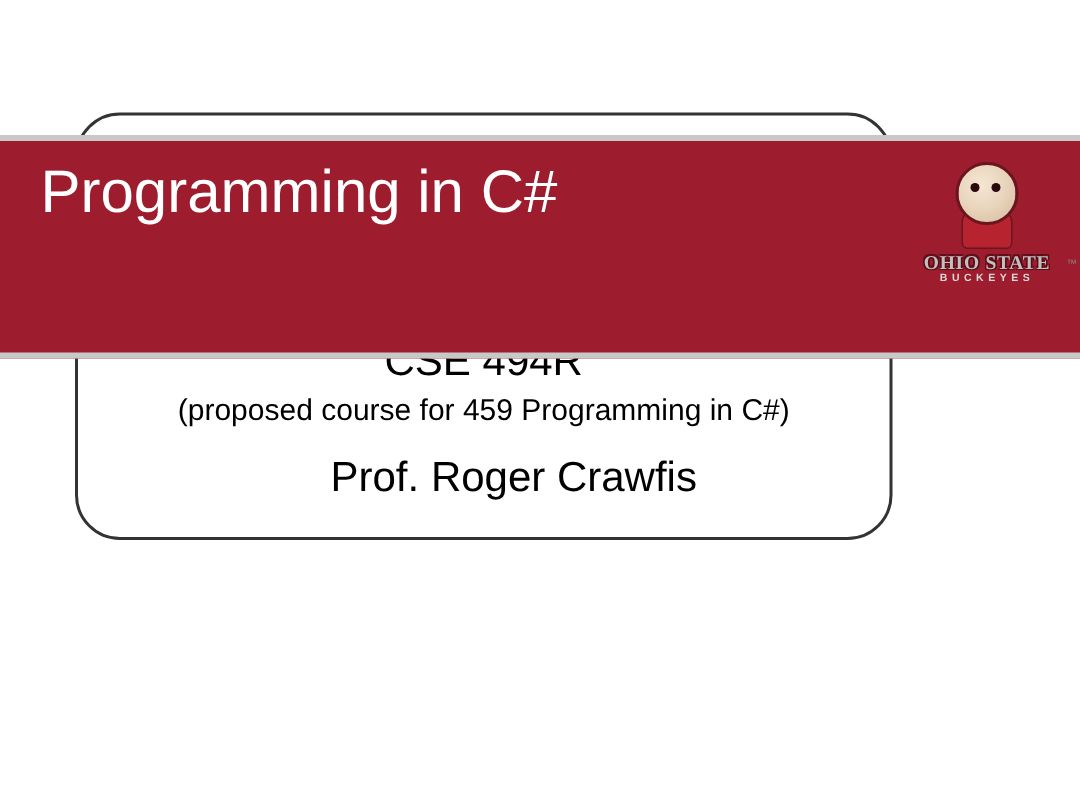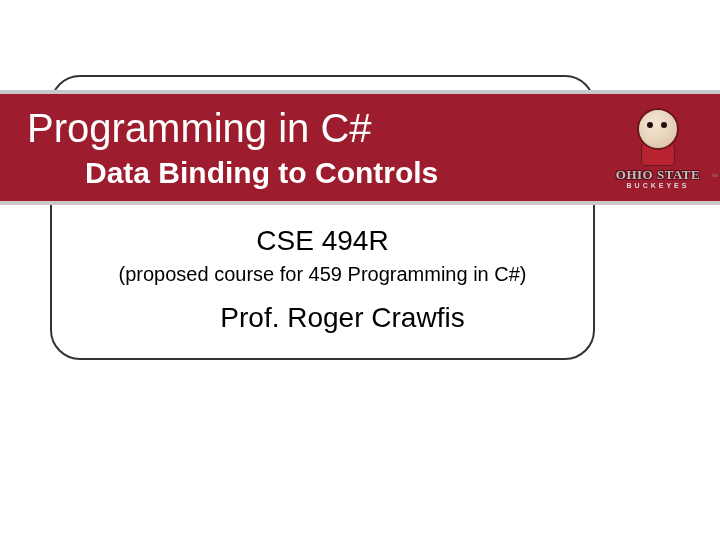--- a/index.html
+++ b/index.html
@@ -23,21 +23,21 @@
       height: 285px;
       border: 2px solid #333;
       border-radius: 30px;
       background: #fff;
     }
     .title-band {
       position: absolute;
       left: 0;
       top: 90px;
       width: 720px;
-      height: 115px;
+      height: 149px;
       background: #9d1c2d;
       border-top: 4px solid #c8c8c8;
       border-bottom: 4px solid #c8c8c8;
       z-index: 2;
       padding-left: 38px;
     }
     .title-main {
       position: absolute;
       left: 27px;
       top: 12px;
@@ -149,21 +149,20 @@
       padding-left: 40px;
     }
   </style>
 </head>
 <body>
 
 <div class="content-box"></div>
 
 <div class="title-band">
   <div class="title-main">Programming in C#</div>
-  <div class="title-sub">Data Binding to Controls</div>
 </div>
 
 <div class="logo-area">
   <div class="mascot">
     <div class="mascot-torso"></div>
     <div class="mascot-head"></div>
     <div class="mascot-eye-l"></div>
     <div class="mascot-eye-r"></div>
   </div>
   <div class="logo-text-1">OHIO STATE</div>

